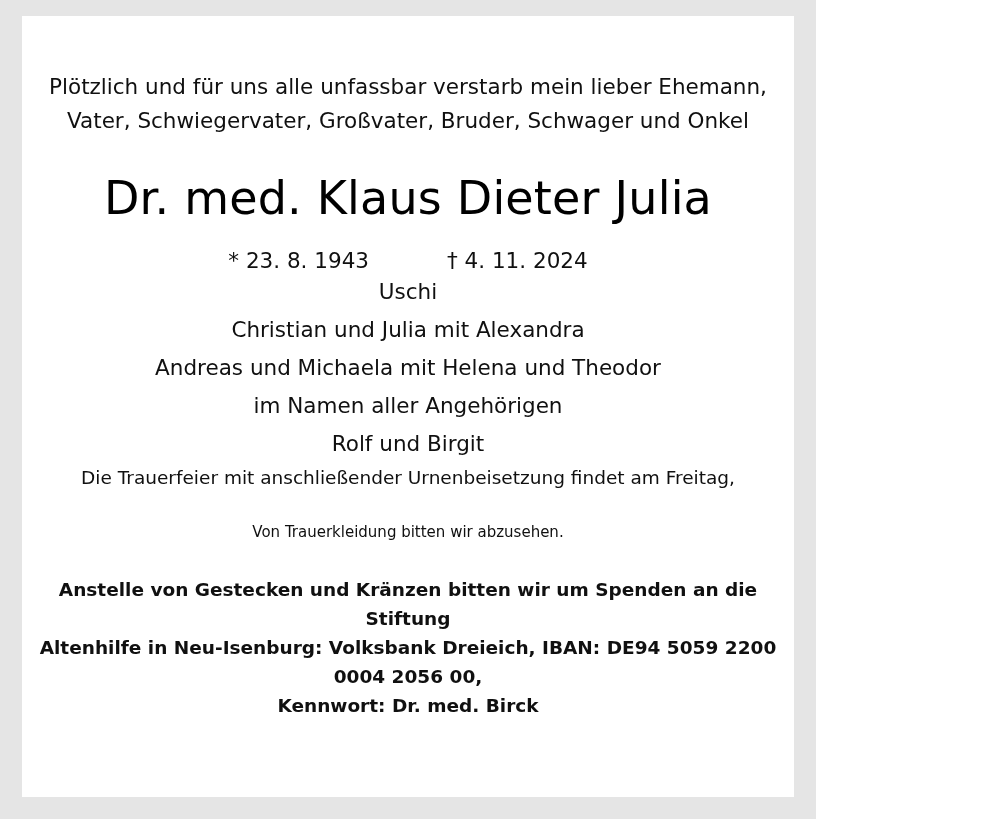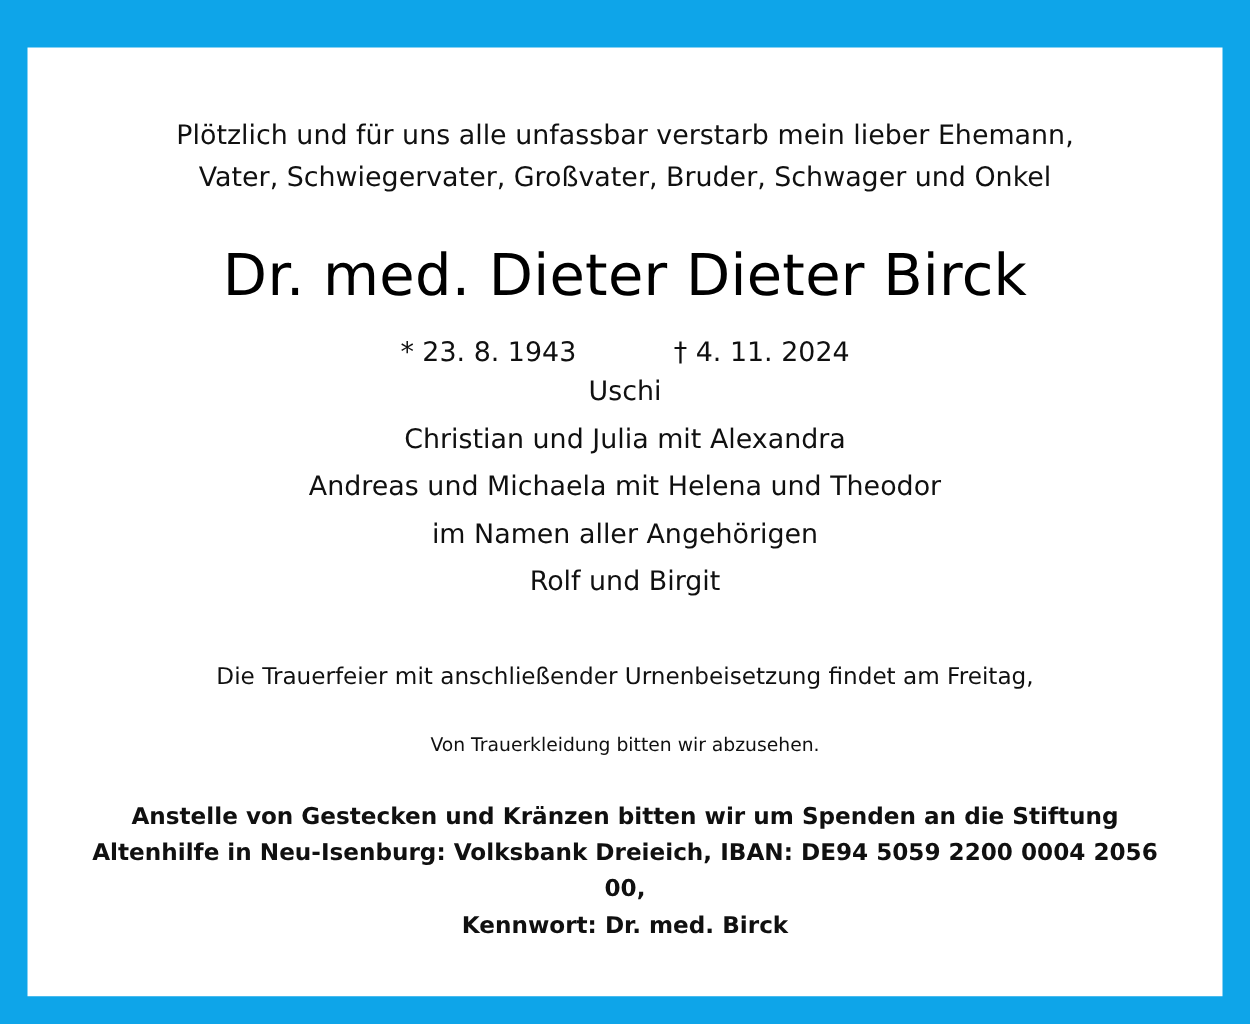--- a/index.html
+++ b/index.html
@@ -8,24 +8,24 @@
     background: #ffffff;
   }
   body {
     width: 1000px;
     height: 819px;
     font-family: "DejaVu Sans", sans-serif;
     color: #111111;
   }
   .obituary-frame {
     box-sizing: border-box;
-    width: 1000px;
+    width: 816px;
     height: 819px;
-    background: #0ea5e9;
-    padding: 38px 22px 22px 22px;
+    background: #e5e5e5;
+    padding: 16px 22px 22px 22px;
   }
   .obituary-card {
     box-sizing: border-box;
     width: 100%;
     height: 100%;
     background: #ffffff;
     display: flex;
     flex-direction: column;
     align-items: center;
     text-align: center;
@@ -62,21 +62,20 @@
   }
   .family {
     font-size: 21.5px;
     line-height: 38px;
     color: #101010;
   }
   .family-line {
     display: block;
   }
   .ceremony {
-    margin-top: 42px;
     font-size: 18.5px;
     line-height: 29px;
     color: #101010;
     max-width: 880px;
   }
   .ceremony-line {
     display: block;
   }
   .dresscode {
     margin-top: 26px;
@@ -100,21 +99,21 @@
 <body>
 
 <div class="obituary-frame">
   <div class="obituary-card">
 
     <div class="intro">
       <span class="intro-line">Plötzlich und für uns alle unfassbar verstarb mein lieber Ehemann,</span>
       <span class="intro-line">Vater, Schwiegervater, Großvater, Bruder, Schwager und Onkel</span>
     </div>
 
-    <div class="deceased-name">Dr. med. Dieter Dieter Birck</div>
+    <div class="deceased-name">Dr. med. Klaus Dieter Julia</div>
 
     <div class="dates">
       <span>* 23. 8. 1943</span>
       <span>† 4. 11. 2024</span>
     </div>
 
     <div class="family">
       <span class="family-line">Uschi</span>
       <span class="family-line">Christian und Julia mit Alexandra</span>
       <span class="family-line">Andreas und Michaela mit Helena und Theodor</span>

